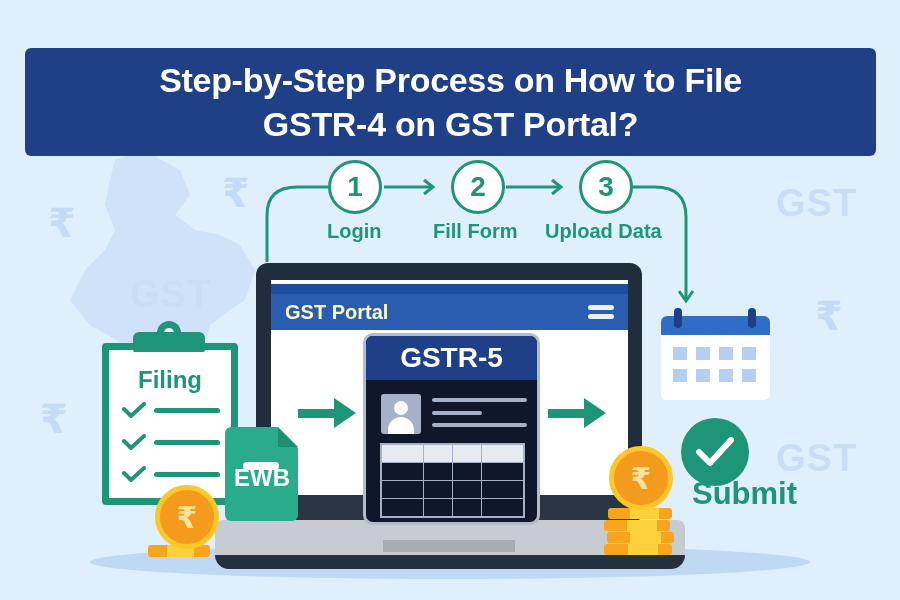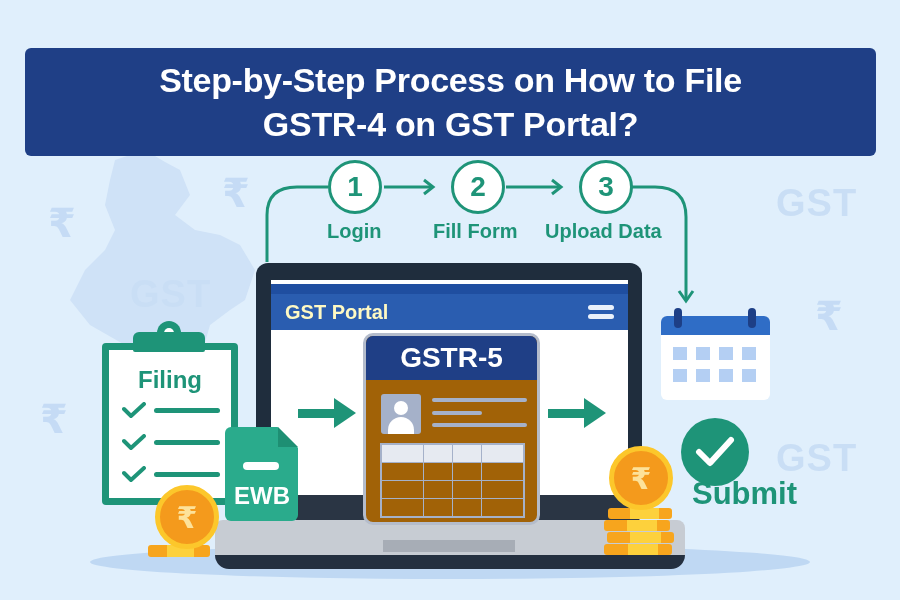--- a/index.html
+++ b/index.html
@@ -66,21 +66,21 @@
   .laptop-base-bottom {
     left: 215px; top: 555px; width: 470px; height: 14px;
     background: #243040; border-radius: 0 0 14px 14px;
   }
   .trackpad { left: 383px; top: 540px; width: 132px; height: 12px; background: #a7adb6; }
   .shadow-ellipse { left: 90px; top: 545px; width: 720px; height: 34px; border-radius: 50%; background: #bfd8f3; }
 
   
   .form-card {
     left: 363px; top: 333px; width: 177px; height: 192px;
-    background: #a16207; border: 3px solid #b4bccb; border-radius: 10px; overflow: hidden;
+    background: #0f172a; border: 3px solid #b4bccb; border-radius: 10px; overflow: hidden;
   }
   .form-head {
     height: 44px; background: #1f3f86; color: #fff;
     display: flex; align-items: center; justify-content: center;
     font-size: 28px; font-weight: bold;
   }
   .avatar-box {
     left: 15px; top: 58px; width: 40px; height: 40px; background: #a5b1c9; border-radius: 3px;
     overflow: hidden;
   }
@@ -113,21 +113,21 @@
   .check-row { display: flex; align-items: center; gap: 8px; }
   .check-line { width: 66px; height: 5px; background: #1e9478; border-radius: 3px; }
 
   
   .ewb {
     left: 225px; top: 427px; width: 73px; height: 94px; background: #2aab8c; border-radius: 6px;
     clip-path: polygon(0 0, 72% 0, 100% 22%, 100% 100%, 0 100%);
   }
   .ewb-fold { left: 278px; top: 427px; width: 20px; height: 20px; background: #1e8f73; clip-path: polygon(0 0, 100% 100%, 0 100%); }
   .ewb-dash { left: 243px; top: 462px; width: 36px; height: 8px; background: #fff; border-radius: 4px; }
-  .ewb-text { left: 229px; top: 482px; width: 66px; text-align: center; color: #fff; font-size: 24px; font-weight: bold; }
+  .ewb-text { left: 229px; top: 464px; width: 66px; text-align: center; color: #fff; font-size: 24px; font-weight: bold; }
 
   
   .coin {
     width: 64px; height: 64px; border-radius: 50%;
     background: #f49a1c; border: 5px solid #fcc72b;
     display: flex; align-items: center; justify-content: center;
     color: #fde29a; font-size: 30px; font-weight: bold;
   }
   .coin-stack-item { height: 11px; border-radius: 3px; background: linear-gradient(90deg, #f7a51d 0 35%, #fdd13c 35% 80%, #f7a51d 80%); }
 

